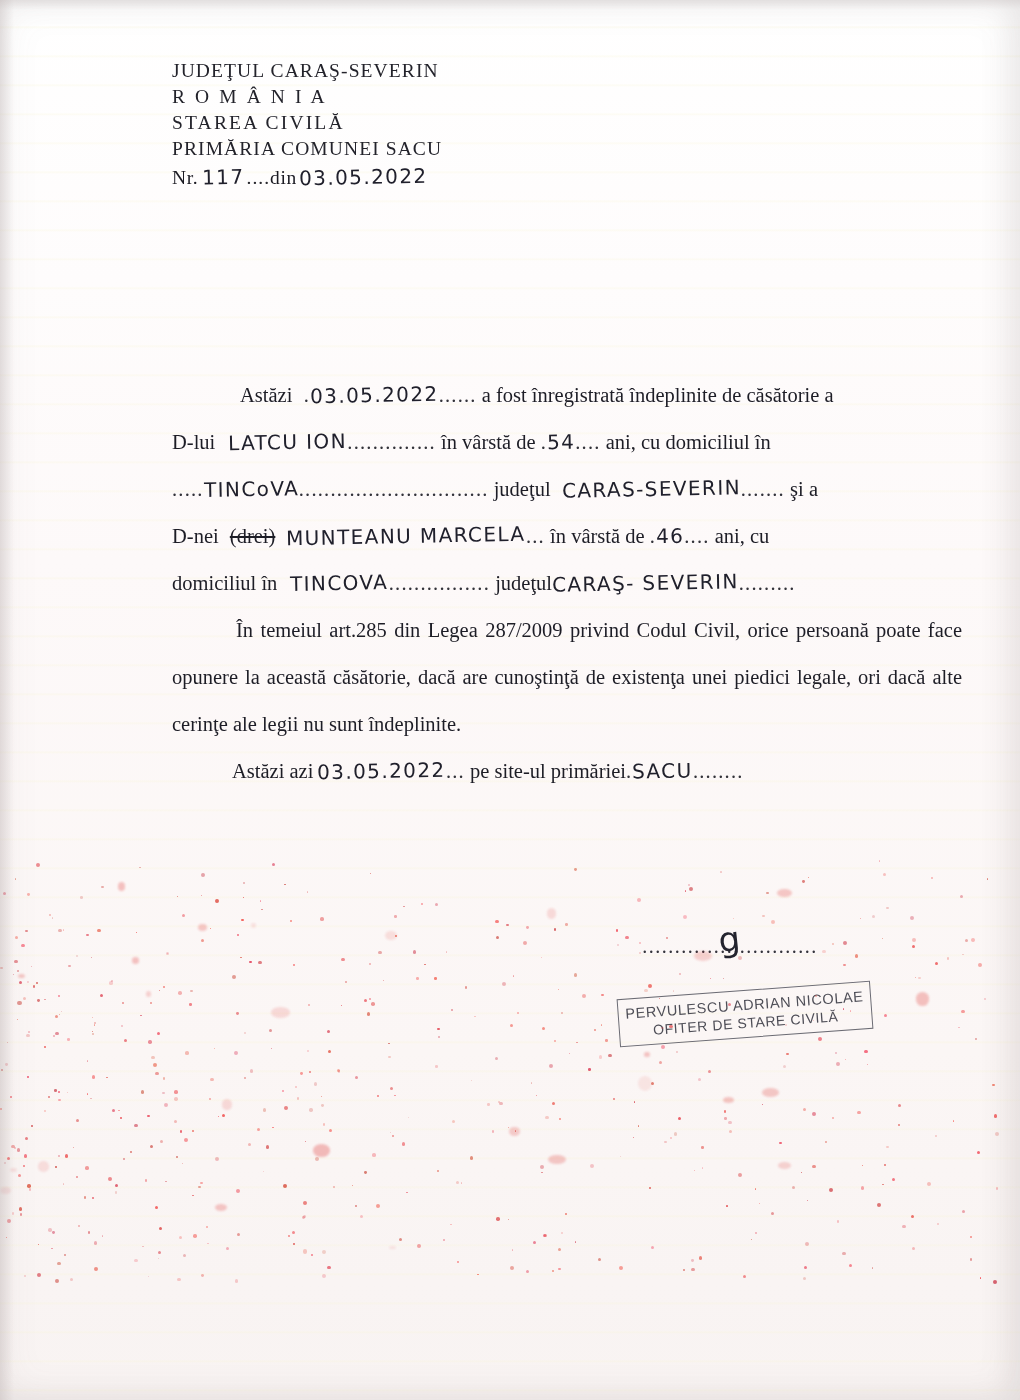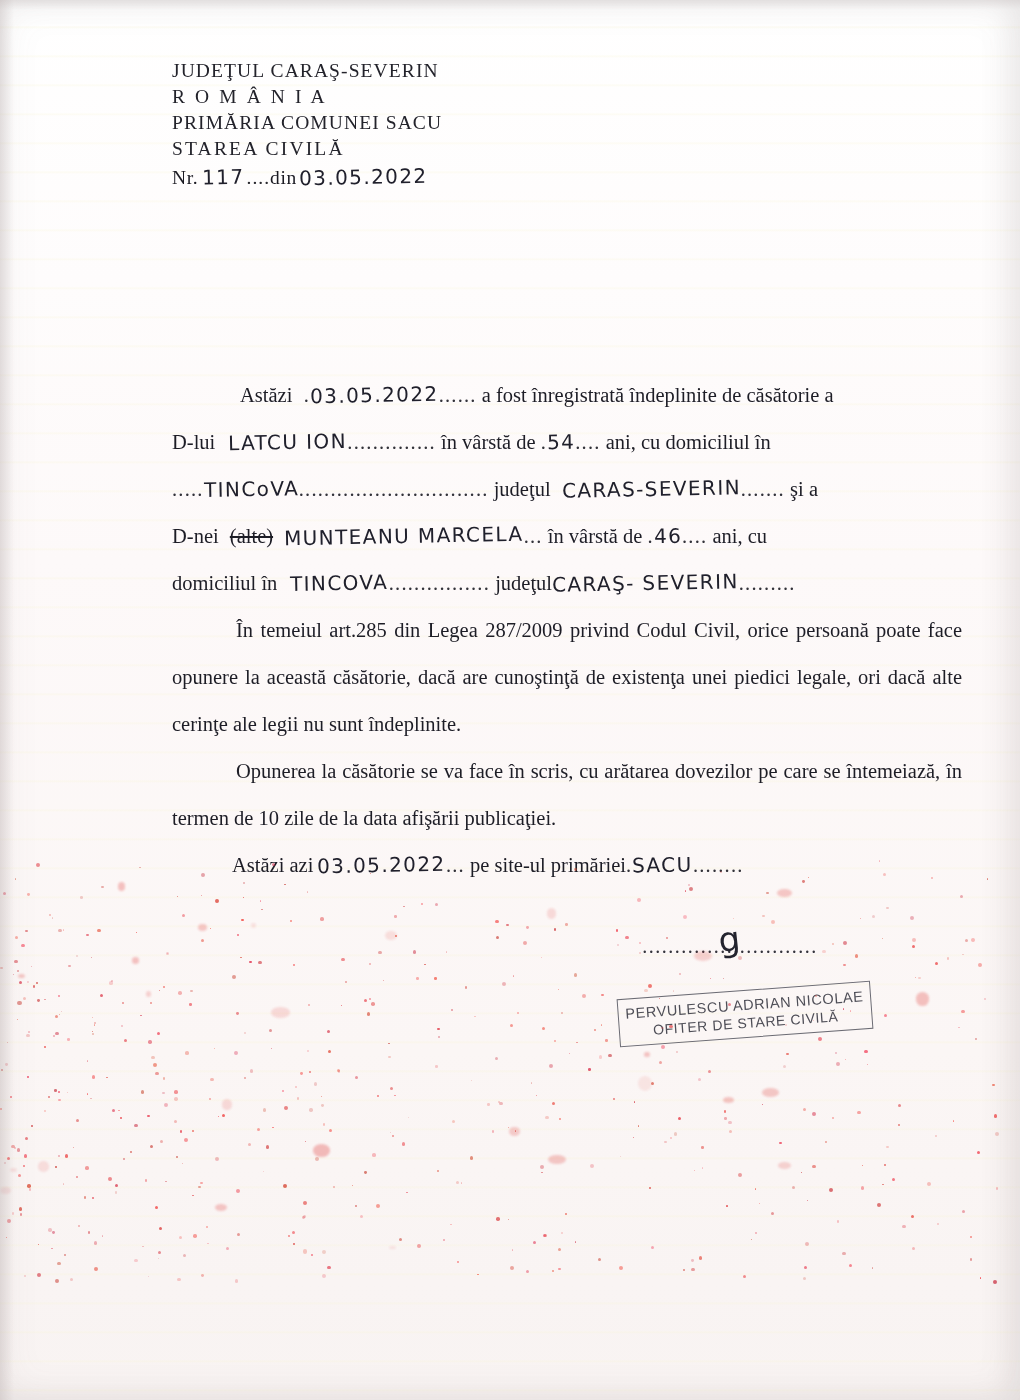--- a/index.html
+++ b/index.html
@@ -209,22 +209,22 @@
 <body>
 
 <div class="paper"></div>
 <div class="paper-tint"></div>
 
 <div class="sheet">
 
   <div class="letterhead">
     <div class="line l2">JUDEŢUL CARAŞ-SEVERIN</div>
     <div class="line l1">R O M Â N I A</div>
+    <div class="line l4">STAREA  CIVILĂ</div>
     <div class="line l3">PRIMĂRIA COMUNEI  SACU</div>
-    <div class="line l4">STAREA  CIVILĂ</div>
     <div class="nr-line">
       <span>Nr.</span>
       <span class="hand" style="margin:0 2px 0 4px;">117</span>
       <span class="dots-sm">....</span>
       <span>din</span>
       <span class="hand" style="margin-left:2px;">03.05.2022</span>
     </div>
   </div>
 
 
@@ -246,36 +246,35 @@
 
     <div class="row">
       <span class="dots">.....</span><span class="hand">TINCoVA</span><span class="dots">..............................</span>
       <span>judeţul</span>
       <span class="hand" style="margin-left:6px;">CARAS-SEVERIN</span><span class="dots">.......</span>
       <span>şi a</span>
     </div>
 
     <div class="row">
       <span>D-nei</span>
-      <span class="strike" style="margin-left:6px;">(alte)</span>
+      <span class="strike" style="margin-left:6px;">(drei)</span>
       <span class="hand" style="margin-left:6px;">MUNTEANU MARCELA</span><span class="dots">...</span>
       <span>în vârstă de</span>
       <span class="dots">.</span><span class="hand">46</span><span class="dots">....</span>
       <span>ani, cu</span>
     </div>
 
     <div class="row">
       <span>domiciliul în</span>
       <span class="hand" style="margin-left:8px;">TINCOVA</span><span class="dots">................</span>
       <span>judeţul</span><span class="hand">CARAŞ- SEVERIN</span><span class="dots">.........</span>
     </div>
 
     <p class="para">În temeiul art.285 din Legea 287/2009 privind Codul Civil, orice persoană poate face opunere la această căsătorie, dacă are cunoştinţă de existenţa unei piedici legale, ori dacă alte cerinţe ale legii nu sunt îndeplinite.</p>
 
-    <p class="para">Opunerea la căsătorie se va face în scris, cu arătarea dovezilor pe care se întemeiază, în termen de 10 zile de la data afişării publicaţiei.</p>
 
     <div class="afisata">
       <span class="indent" style="width:60px;"></span><span>Astăzi azi</span><span class="hand" style="margin-left:4px;">03.05.2022</span><span class="dots">...</span>
       <span>pe site-ul  primăriei</span><span class="dots">.</span><span class="hand">SACU</span><span class="dots">........</span>
     </div>
 
   </div>
 
   <div class="signature-block">
     <div class="sig-dots">

